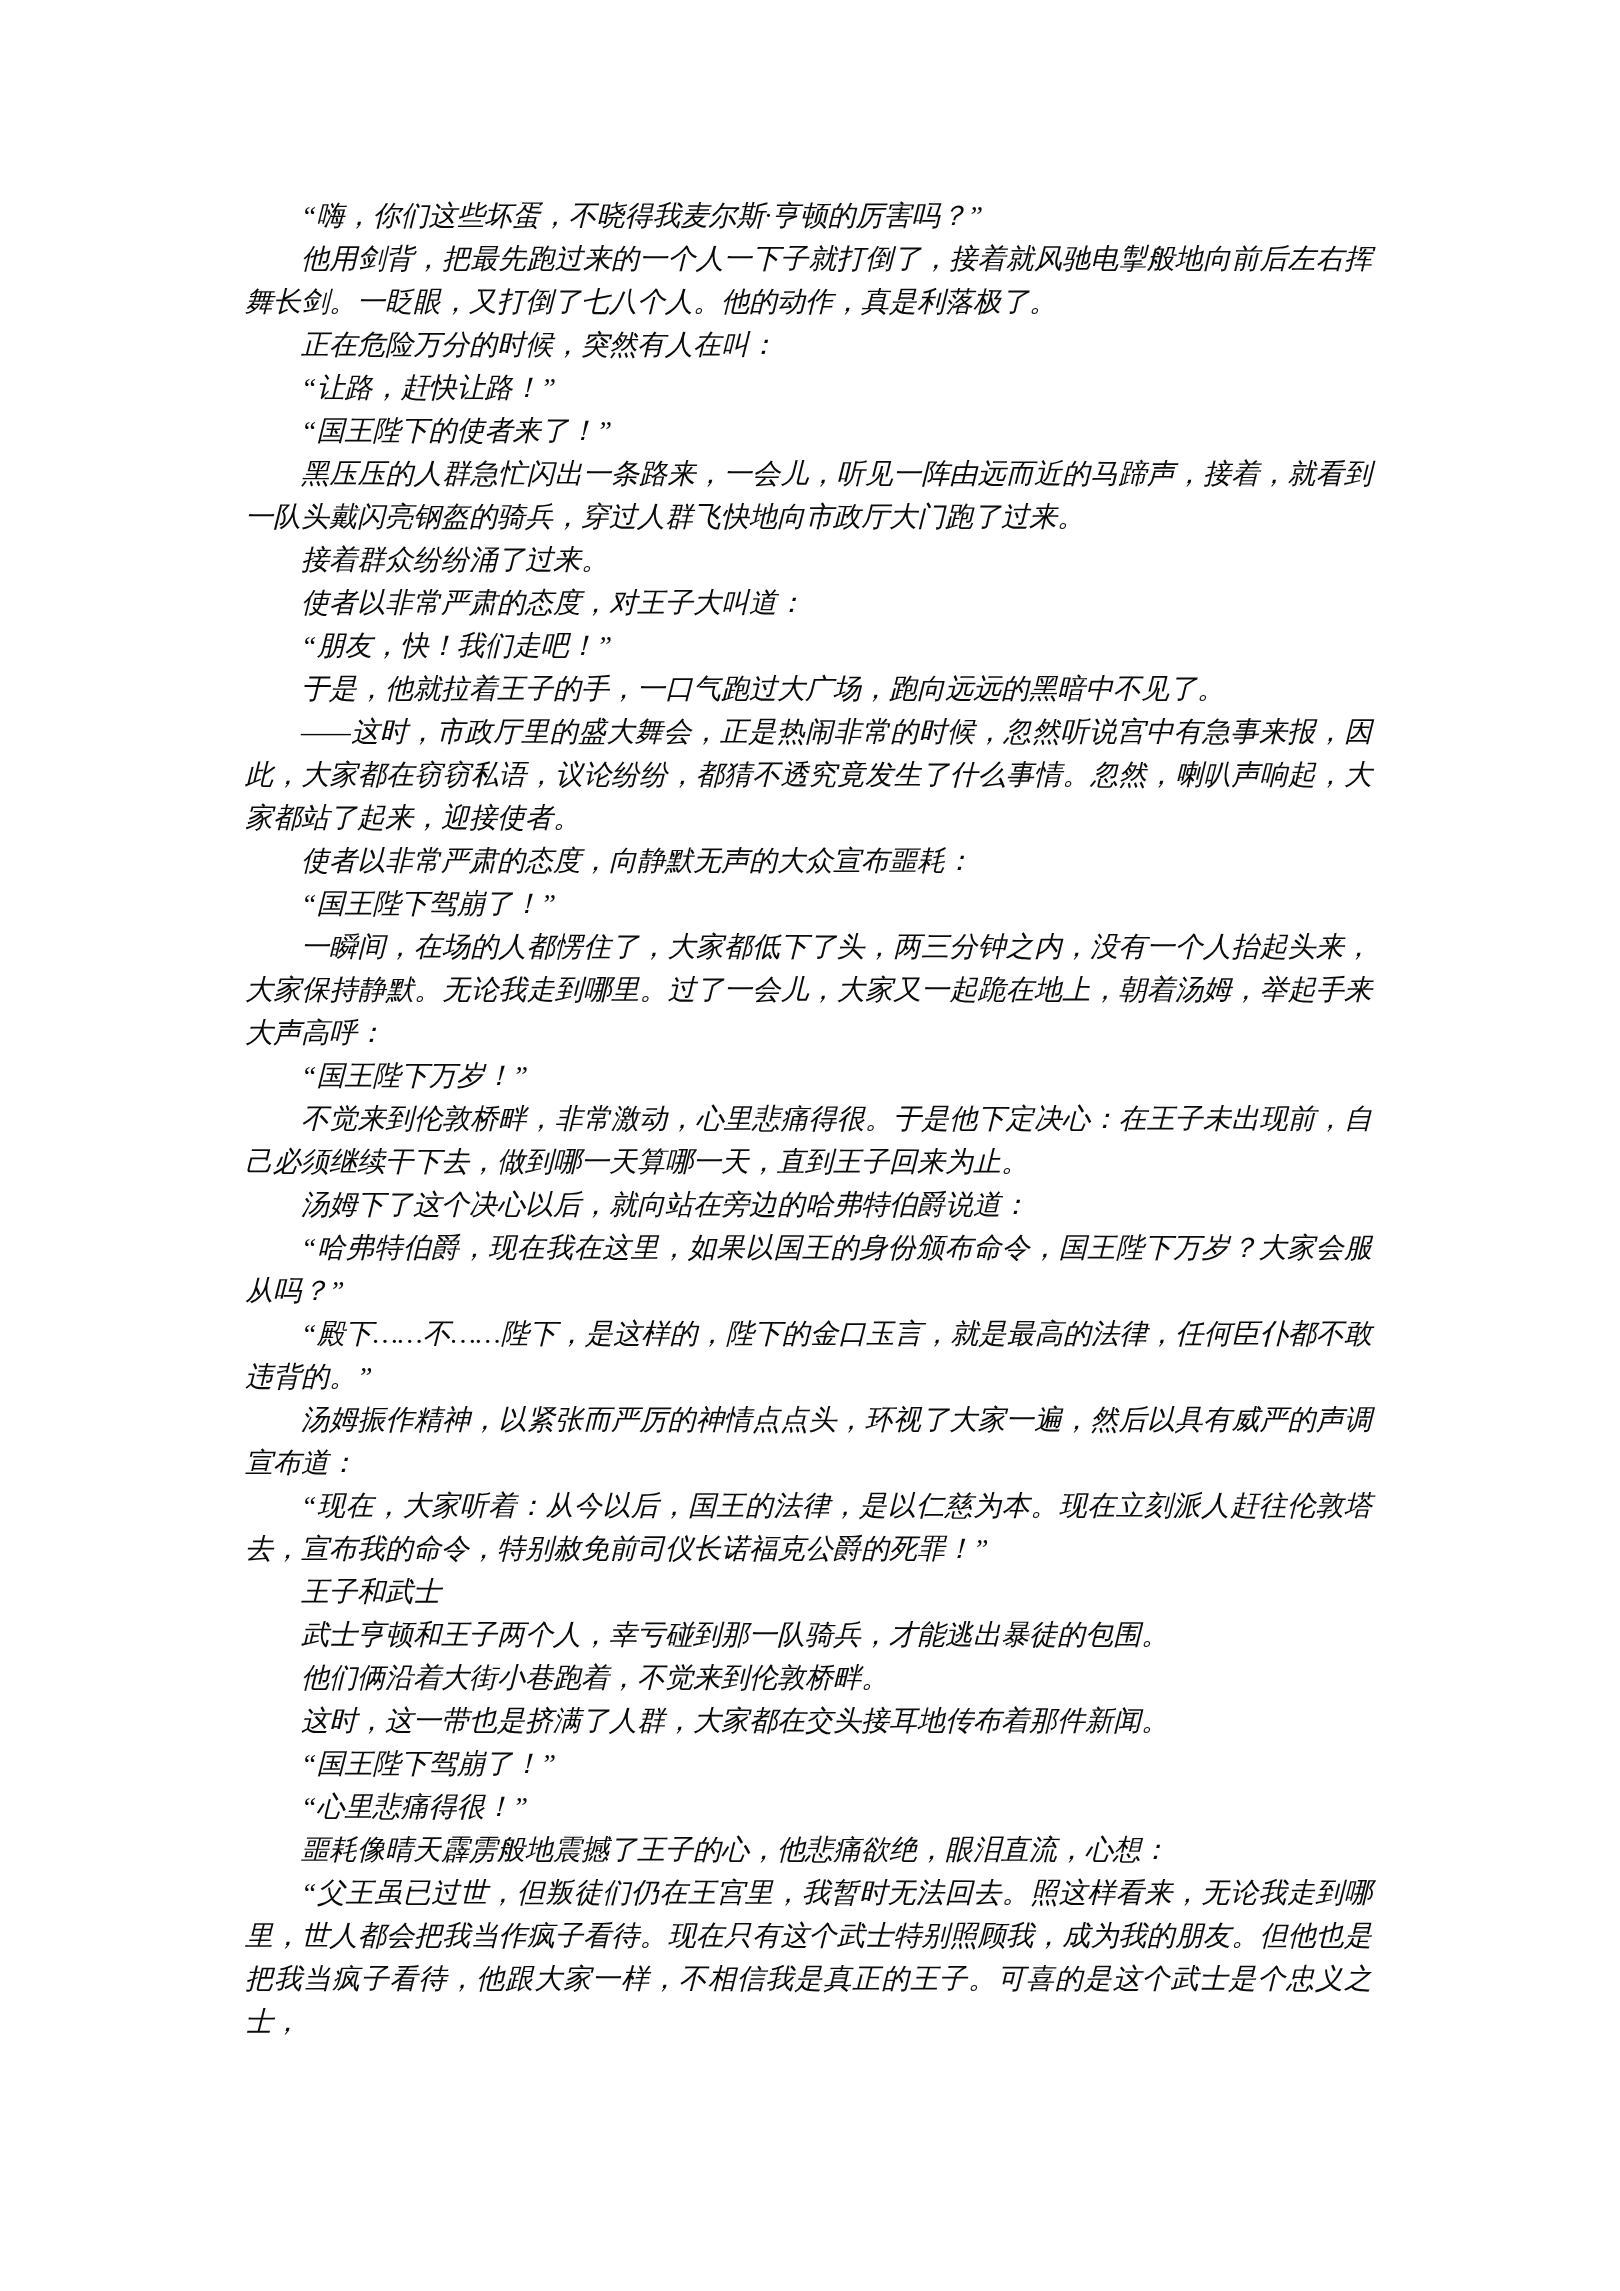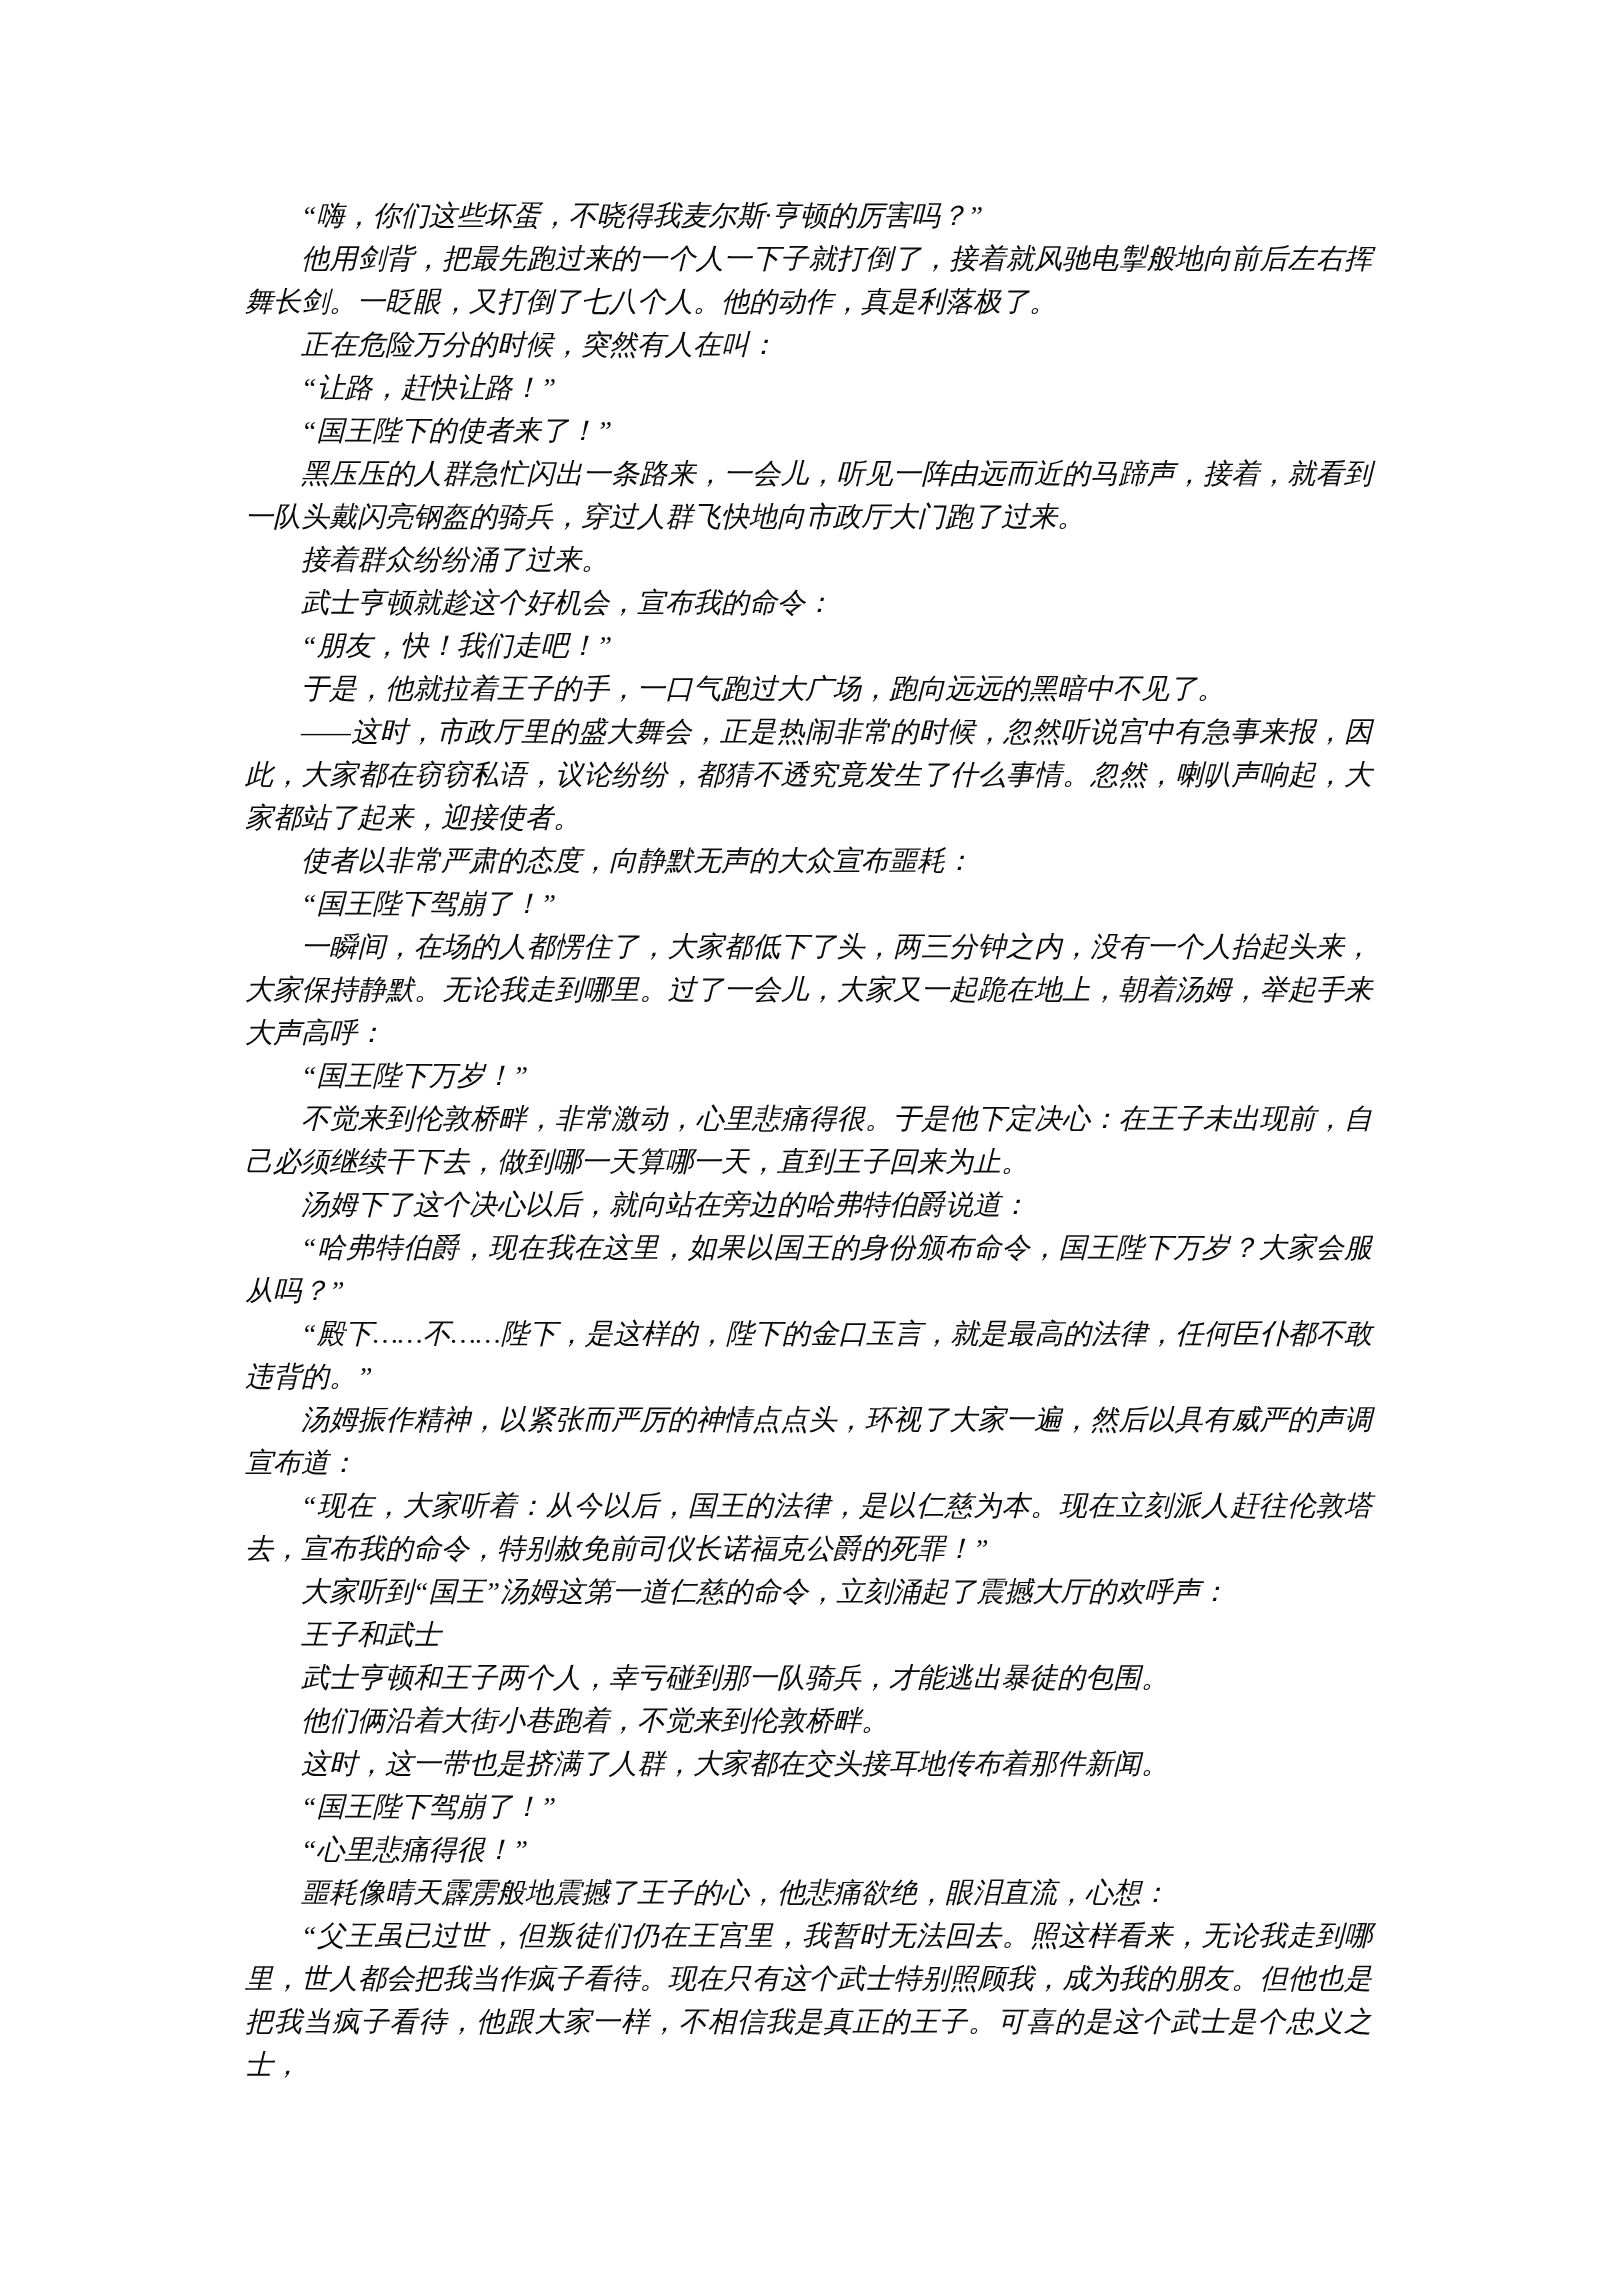--- a/index.html
+++ b/index.html
@@ -41,35 +41,34 @@
 <div class="page">
   <div class="text-block" id="text-block">
 
   <p>“嗨，你们这些坏蛋，不晓得我麦尔斯·亨顿的厉害吗？”</p>
       <p>他用剑背，把最先跑过来的一个人一下子就打倒了，接着就风驰电掣般地向前后左右挥舞长剑。一眨眼，又打倒了七八个人。他的动作，真是利落极了。</p>
       <p>正在危险万分的时候，突然有人在叫：</p>
       <p>“让路，赶快让路！”</p>
       <p>“国王陛下的使者来了！”</p>
       <p>黑压压的人群急忙闪出一条路来，一会儿，听见一阵由远而近的马蹄声，接着，就看到一队头戴闪亮钢盔的骑兵，穿过人群飞快地向市政厅大门跑了过来。</p>
       <p>接着群众纷纷涌了过来。</p>
-      <p>武士亨顿就趁这个好机会，宣布我的命令：</p>
+      <p>使者以非常严肃的态度，对王子大叫道：</p>
       <p>“朋友，快！我们走吧！”</p>
       <p>于是，他就拉着王子的手，一口气跑过大广场，跑向远远的黑暗中不见了。</p>
       <p>——这时，市政厅里的盛大舞会，正是热闹非常的时候，忽然听说宫中有急事来报，因此，大家都在窃窃私语，议论纷纷，都猜不透究竟发生了什么事情。忽然，喇叭声响起，大家都站了起来，迎接使者。</p>
       <p>使者以非常严肃的态度，向静默无声的大众宣布噩耗：</p>
       <p>“国王陛下驾崩了！”</p>
       <p>一瞬间，在场的人都愣住了，大家都低下了头，两三分钟之内，没有一个人抬起头来，大家保持静默。无论我走到哪里。过了一会儿，大家又一起跪在地上，朝着汤姆，举起手来大声高呼：</p>
       <p>“国王陛下万岁！”</p>
       <p>不觉来到伦敦桥畔，非常激动，心里悲痛得很。于是他下定决心：在王子未出现前，自己必须继续干下去，做到哪一天算哪一天，直到王子回来为止。</p>
       <p>汤姆下了这个决心以后，就向站在旁边的哈弗特伯爵说道：</p>
       <p>“哈弗特伯爵，现在我在这里，如果以国王的身份颁布命令，国王陛下万岁？大家会服从吗？”</p>
       <p>“殿下……不……陛下，是这样的，陛下的金口玉言，就是最高的法律，任何臣仆都不敢违背的。”</p>
       <p>汤姆振作精神，以紧张而严厉的神情点点头，环视了大家一遍，然后以具有威严的声调宣布道：</p>
       <p>“现在，大家听着：从今以后，国王的法律，是以仁慈为本。现在立刻派人赶往伦敦塔去，宣布我的命令，特别赦免前司仪长诺福克公爵的死罪！”</p>
-      <p>大家听到“国王”汤姆这第一道仁慈的命令，立刻涌起了震撼大厅的欢呼声：</p>
       <p>王子和武士</p>
       <p>武士亨顿和王子两个人，幸亏碰到那一队骑兵，才能逃出暴徒的包围。</p>
       <p>他们俩沿着大街小巷跑着，不觉来到伦敦桥畔。</p>
       <p>这时，这一带也是挤满了人群，大家都在交头接耳地传布着那件新闻。</p>
       <p>“国王陛下驾崩了！”</p>
       <p>“心里悲痛得很！”</p>
       <p>噩耗像晴天霹雳般地震撼了王子的心，他悲痛欲绝，眼泪直流，心想：</p>
       <p>“父王虽已过世，但叛徒们仍在王宫里，我暂时无法回去。照这样看来，无论我走到哪里，世人都会把我当作疯子看待。现在只有这个武士特别照顾我，成为我的朋友。但他也是把我当疯子看待，他跟大家一样，不相信我是真正的王子。可喜的是这个武士是个忠义之士，</p>
     </div>
 </div>

